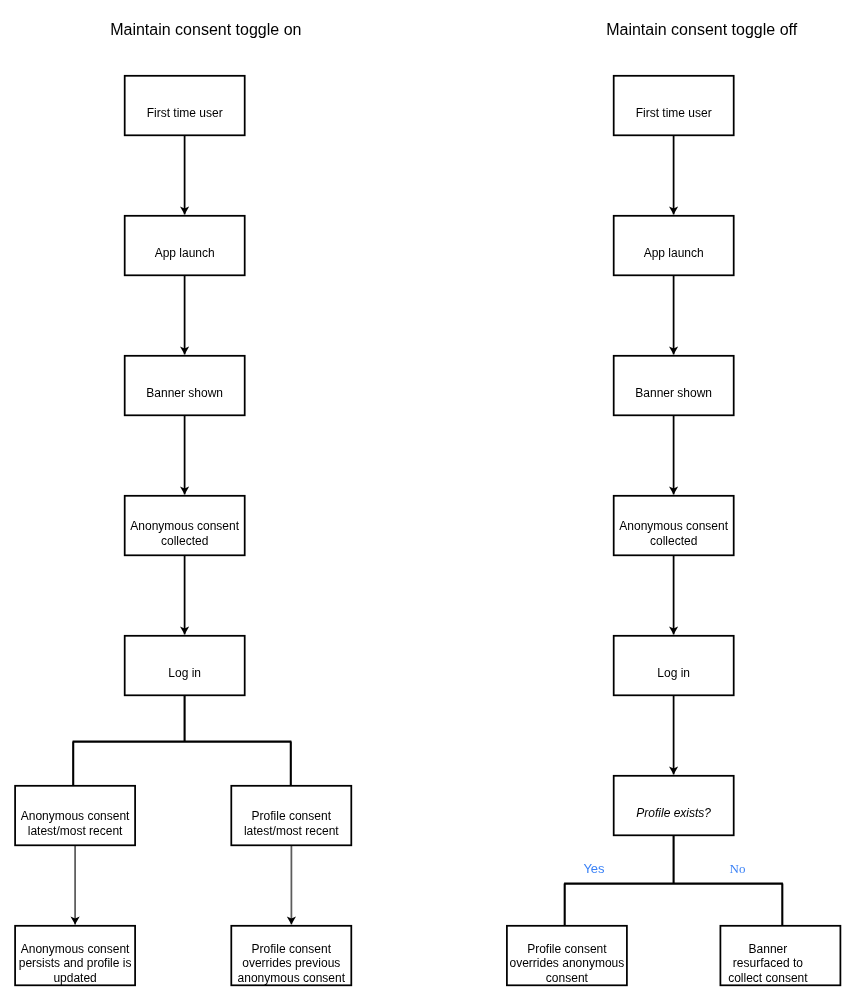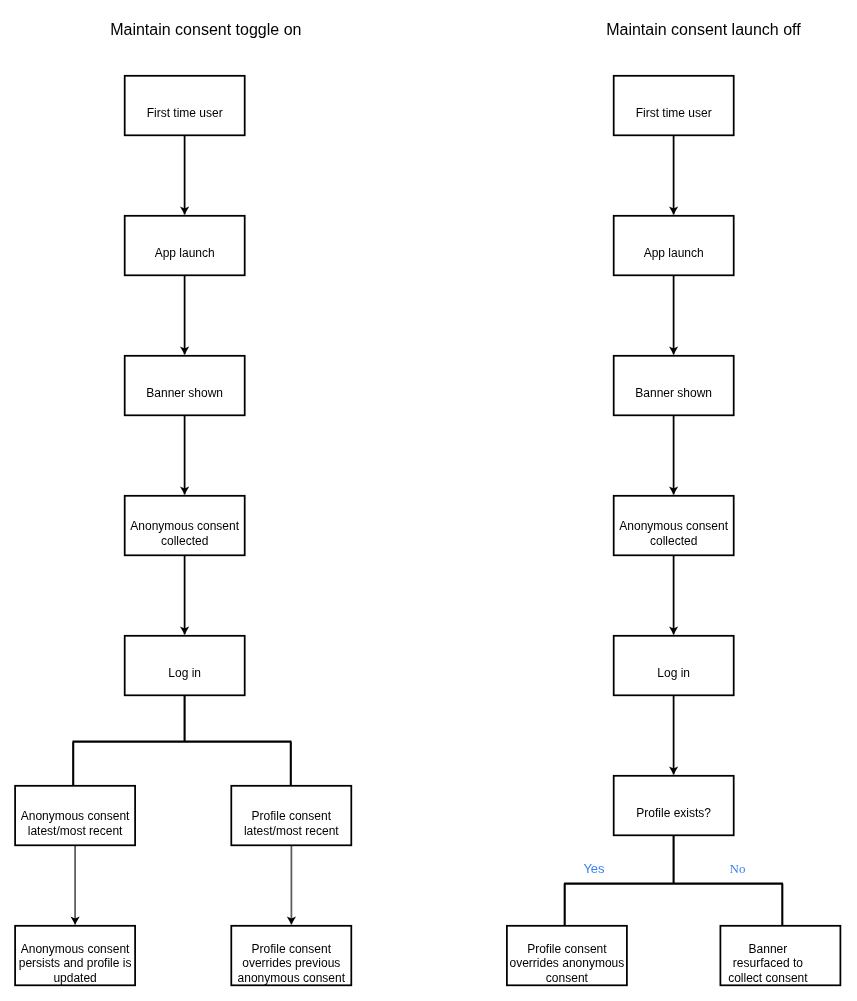--- a/index.html
+++ b/index.html
@@ -97,21 +97,21 @@
       <rect x="613.7" y="355.8" width="120" height="59.5"></rect>
       <rect x="613.7" y="495.8" width="120" height="59.5"></rect>
       <rect x="613.7" y="635.8" width="120" height="59.5"></rect>
       <rect x="613.7" y="775.8" width="120" height="59.5"></rect>
       <rect x="506.9" y="925.8" width="120" height="59.5"></rect>
       <rect x="720.4" y="925.8" width="120" height="59.5"></rect>
     </g>
   </svg>
 
   <div class="colhead" style="left:110.2px;top:22.7px;">Maintain consent toggle on</div>
-  <div class="colhead" style="left:606.2px;top:22.7px;">Maintain consent launch off</div>
+  <div class="colhead" style="left:606.2px;top:22.7px;">Maintain consent toggle off</div>
 
   <div class="node" style="left:124.7px;top:75.8px;width:120px;height:59.5px;">
     <span class="label">First time user</span>
     </div>
   <div class="node" style="left:124.7px;top:215.8px;width:120px;height:59.5px;">
     <span class="label">App launch</span>
     </div>
   <div class="node" style="left:124.7px;top:355.8px;width:120px;height:59.5px;">
     <span class="label">Banner shown</span>
     </div>
@@ -150,21 +150,21 @@
   <div class="node" style="left:613.7px;top:355.8px;width:120px;height:59.5px;">
     <span class="label">Banner shown</span>
     </div>
   <div class="node" style="left:613.7px;top:495.8px;width:120px;height:59.5px;">
     <span class="label">Anonymous consent
 collected</span>
     </div>
   <div class="node" style="left:613.7px;top:635.8px;width:120px;height:59.5px;">
     <span class="label">Log in</span>
     </div>
-  <div class="node" style="left:613.7px;top:775.8px;width:120px;height:59.5px;">
+  <div class="node" style="left:613.7px;top:775.8px;width:120px;height:59.5px;font-style:italic;">
     <span class="label">Profile exists?</span>
     </div>
   <div class="node" style="left:506.9px;top:925.8px;width:120px;height:59.5px;">
     <span class="label">Profile consent
 overrides anonymous
 consent</span>
     </div>
   <div class="node" style="left:720.4px;top:925.8px;width:95px;height:59.5px;">
     <span class="label">Banner resurfaced to
 collect consent</span>

